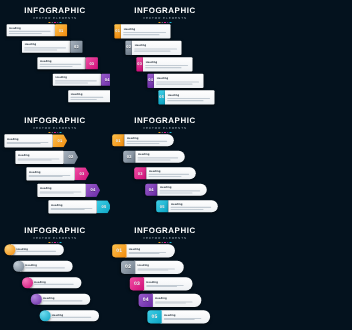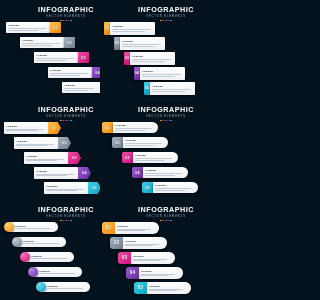--- a/index.html
+++ b/index.html
@@ -13,21 +13,21 @@
   .sheet {
     width:200px; height:300px;
     display:grid;
     grid-template-columns:100px 100px;
     grid-template-rows:100px 100px 100px;
     background:#04121e;
   }
   .panel { position:relative; width:100px; height:100px; overflow:hidden; }
 
   
-  .hdr { position:absolute; top:6px; left:16px; width:100px; text-align:center; }
+  .hdr { position:absolute; top:6px; left:0; width:100px; text-align:center; }
   .hdr-title {
     font-size:7.2px; font-weight:bold; letter-spacing:0.5px;
     color:#ffffff; line-height:8px;
   }
   .hdr-sub {
     font-size:2.7px; letter-spacing:0.9px; color:#9fb0bd;
     line-height:4px; margin-top:0.5px;
   }
   .dots { margin-top:1px; display:flex; justify-content:center; gap:1px; }
   .dots i { width:1.6px; height:1.6px; border-radius:50%; display:block; }

